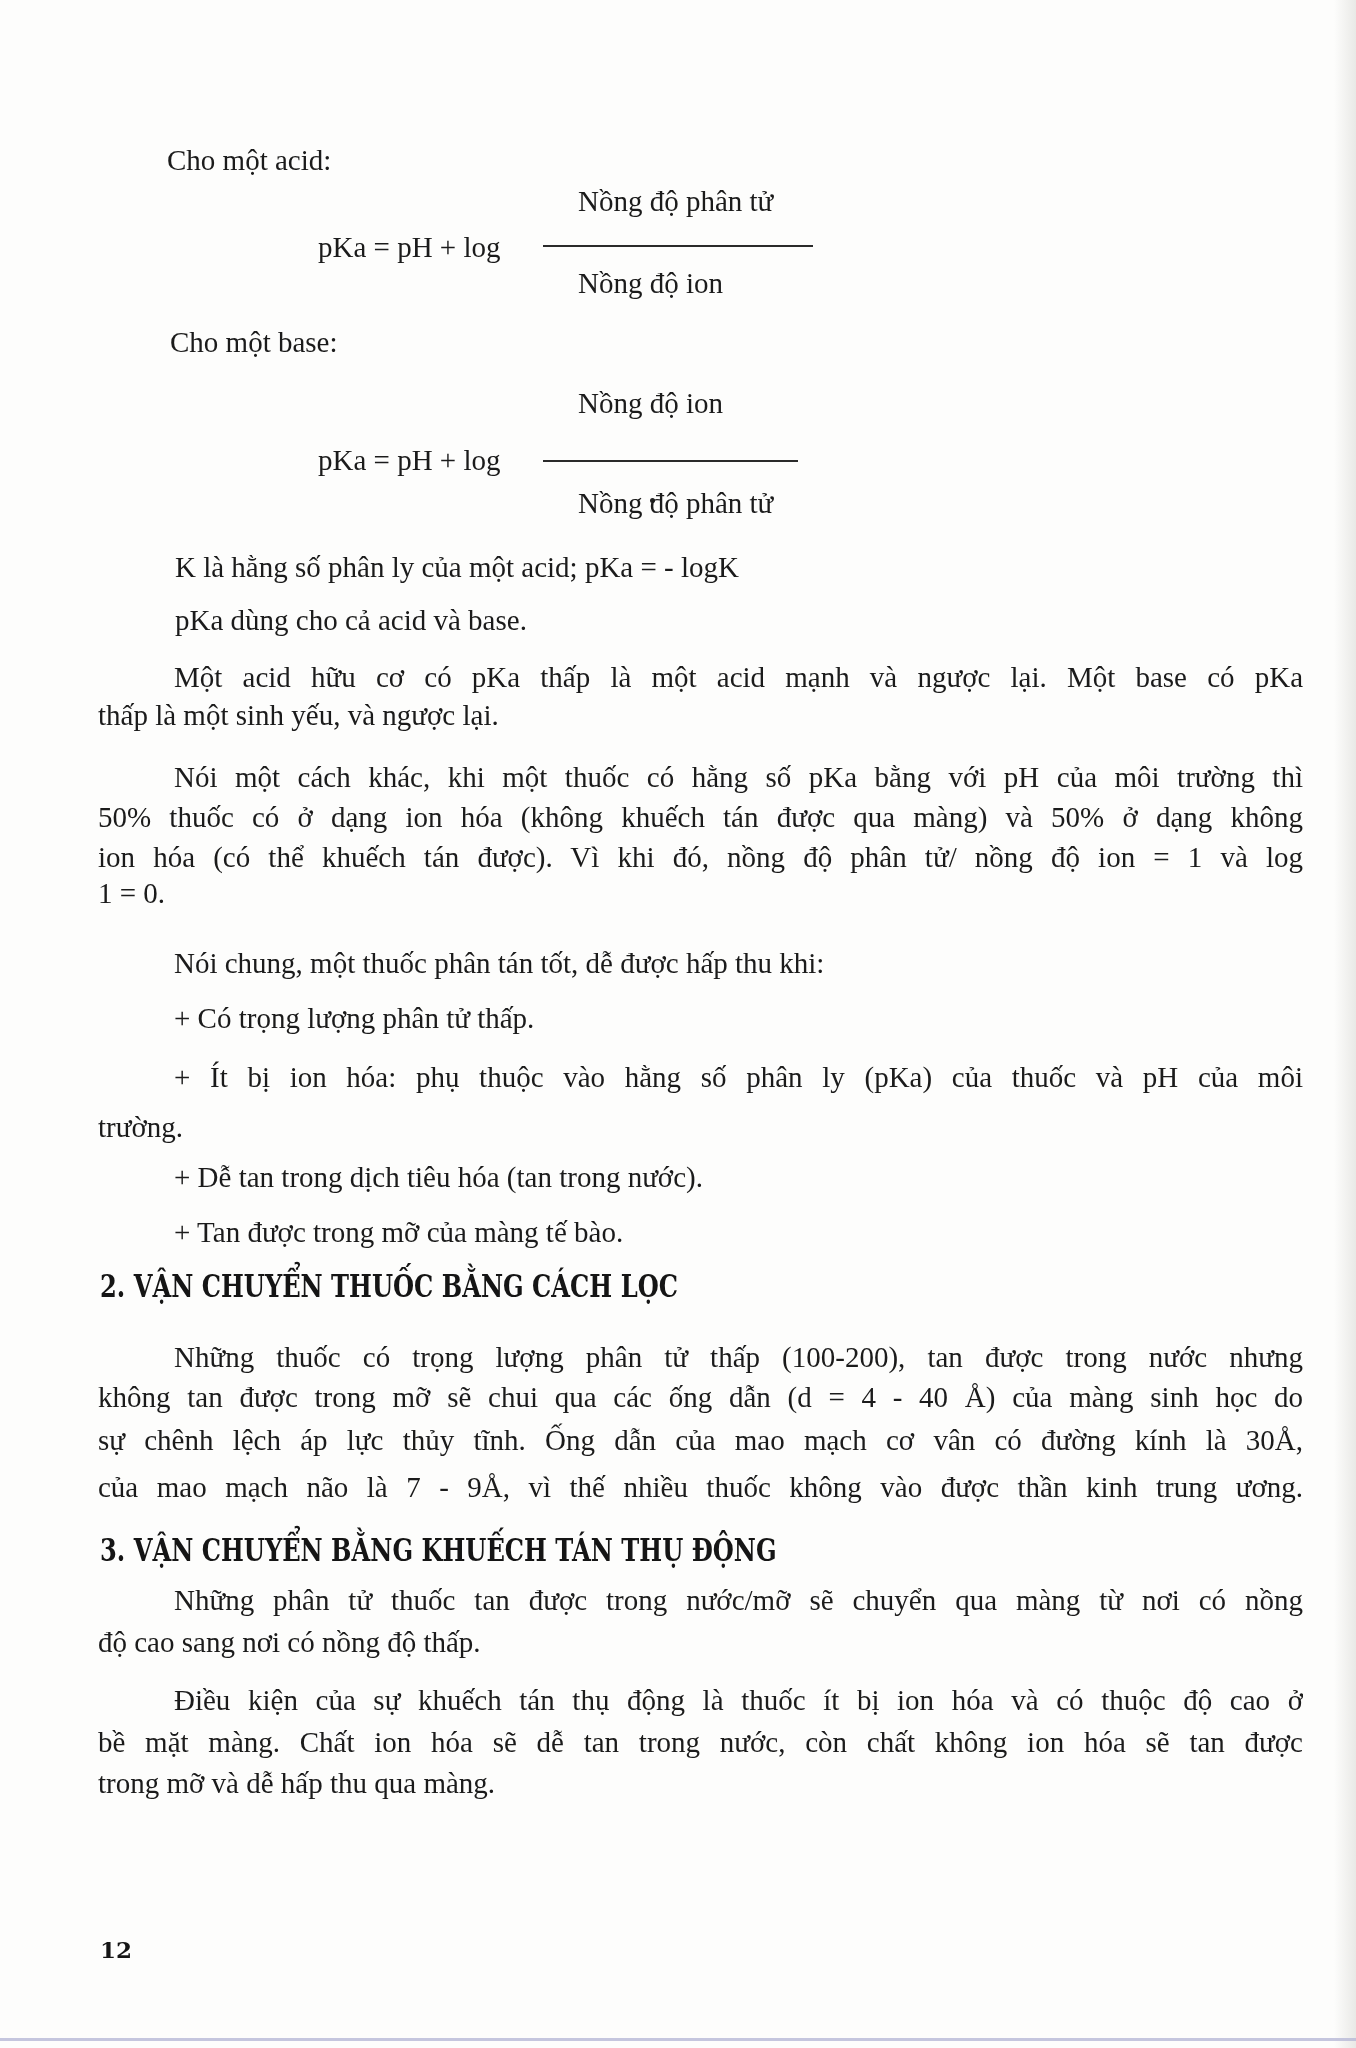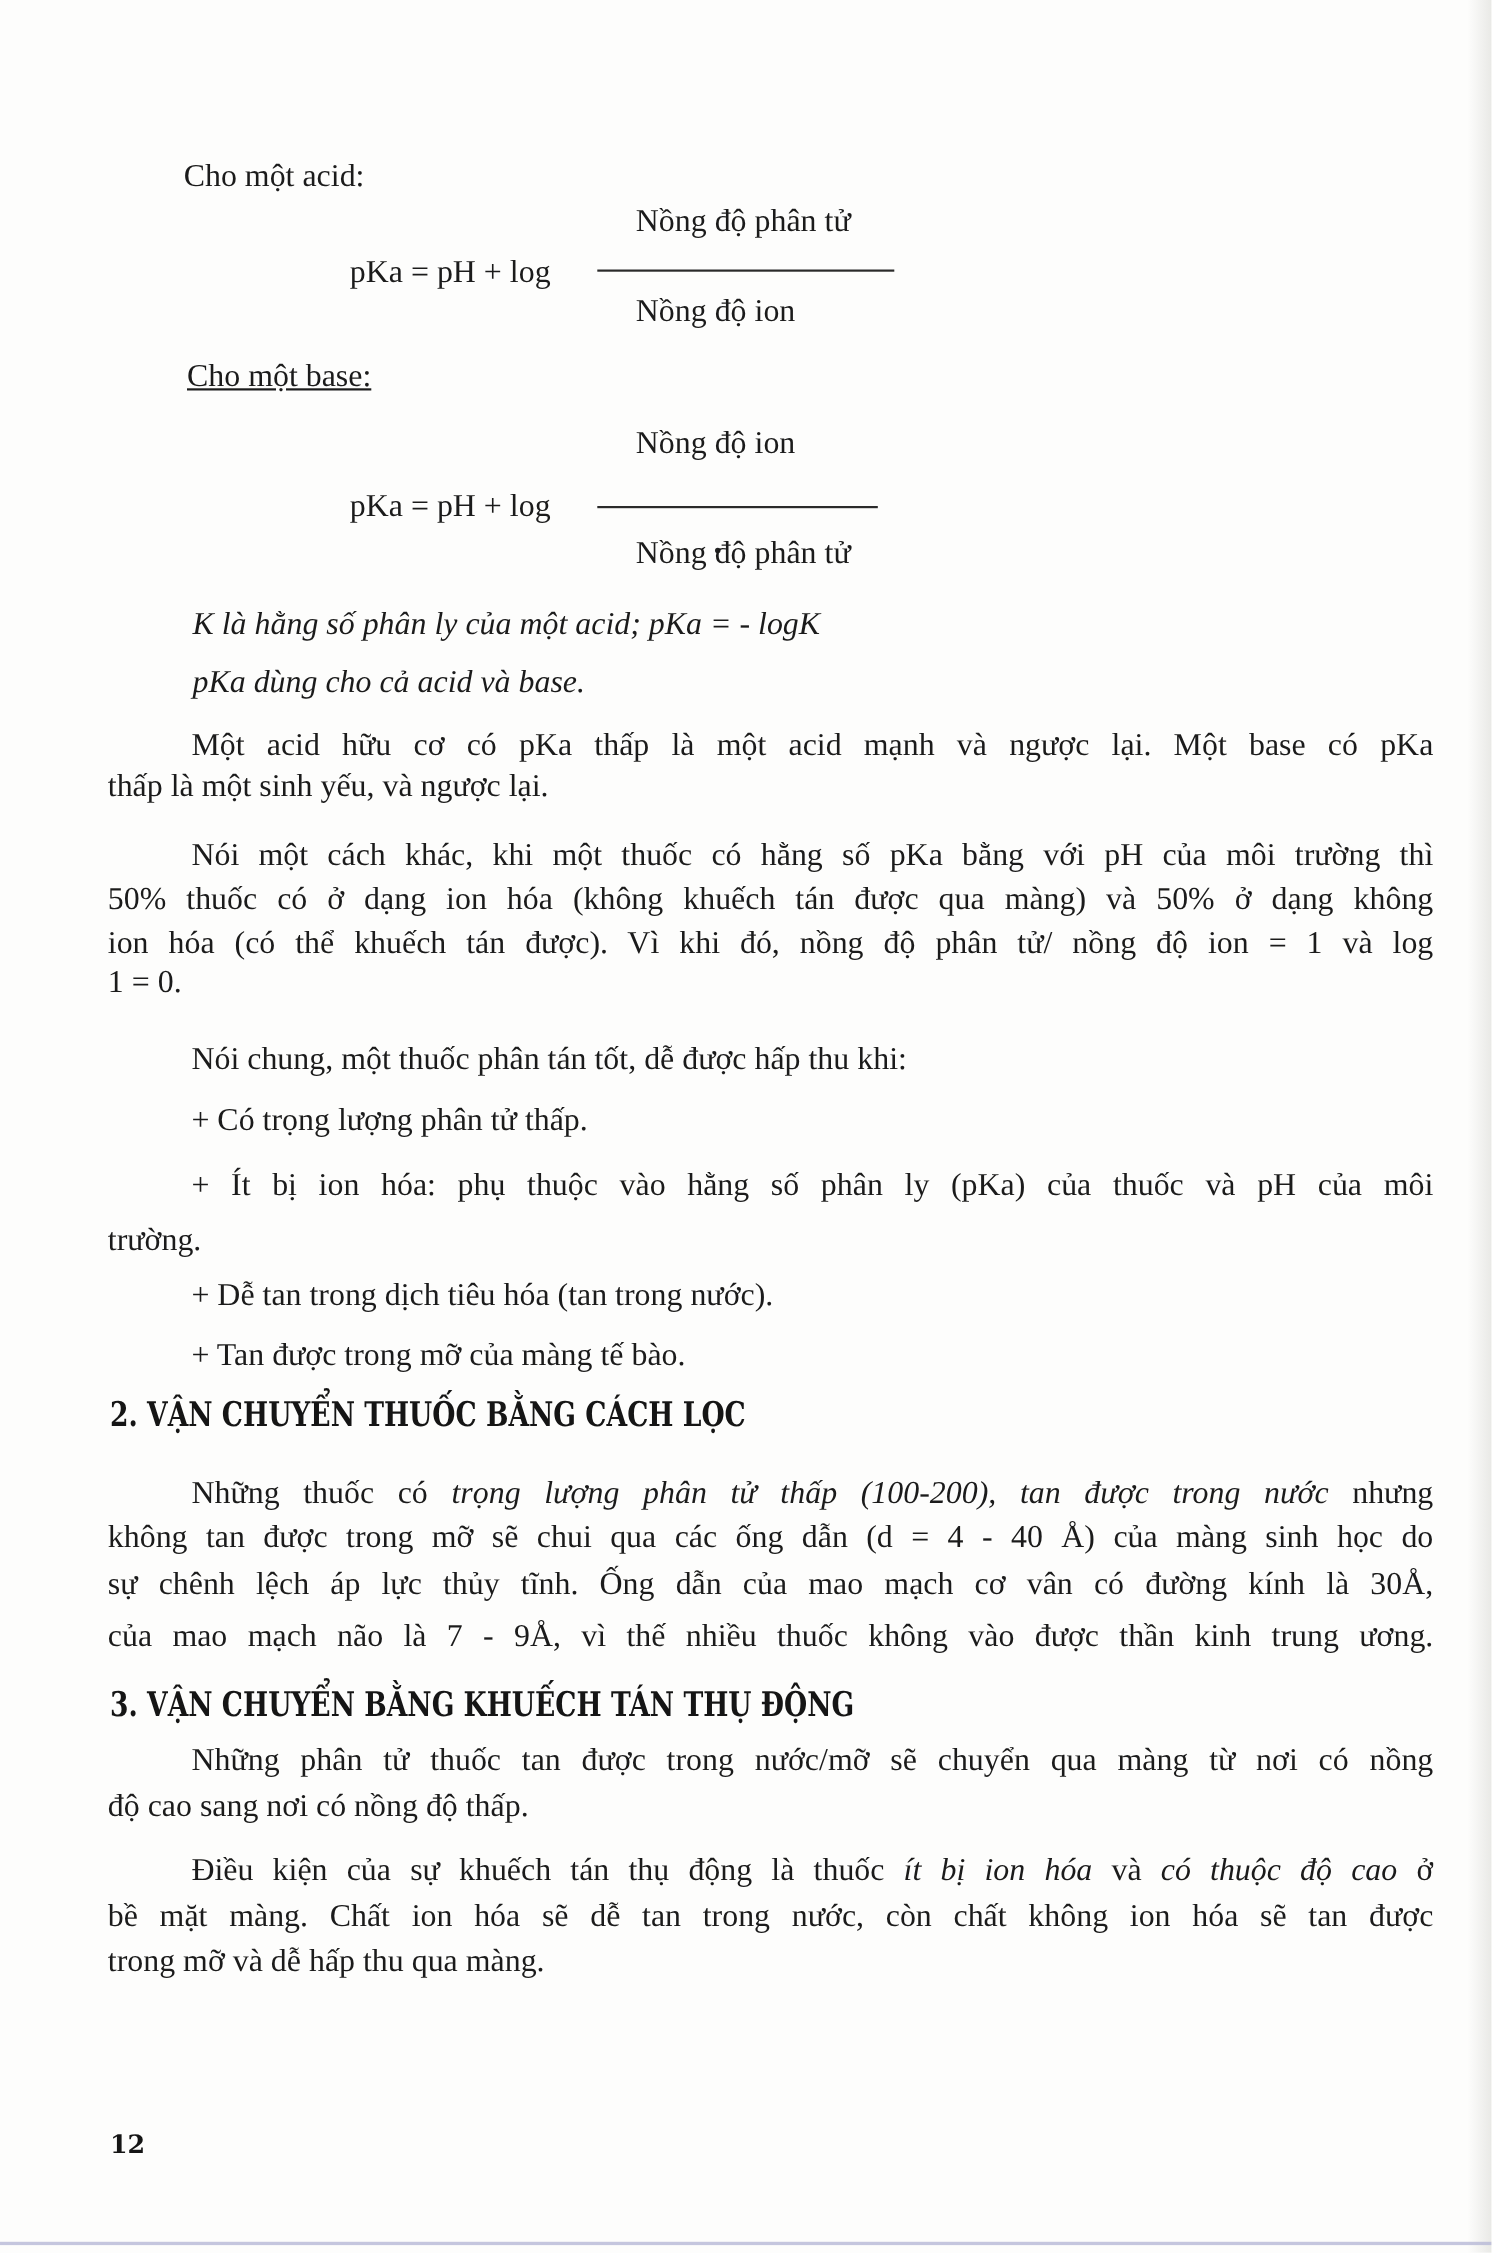--- a/index.html
+++ b/index.html
@@ -17,21 +17,21 @@
     position:absolute; left:0; top:2038px; width:1356px; height:3px;
     background:#b6b8d6; opacity:0.8;
   }
   .ln {
     position:absolute; font-size:29px; line-height:34px; white-space:nowrap;
     height:34px;
   }
   .just {
     text-align:justify; text-align-last:justify; white-space:normal; overflow:hidden;
   }
-  .it { font-style:italic; }
+  .it { }
   .heading {
     position:absolute; font-family:"DejaVu Serif", serif; font-weight:bold;
     font-size:31px; line-height:40px; white-space:nowrap;
     transform-origin:left center; transform:scaleX(0.78);
     color:#151515;
   }
   .frac-line {
     position:absolute; height:2px; background:#2a2a2a;
   }
   .dot {
@@ -47,21 +47,21 @@
 
 <div class="page-edge"></div>
 <div class="bottom-rule"></div>
 
 <div class="ln" style="left:167px; top:143px;">Cho một acid:</div>
 <div class="ln" style="left:578px; top:184px;">Nồng độ phân tử</div>
 <div class="ln" style="left:318px; top:230px;">pKa = pH + log</div>
 <div class="frac-line" style="left:543px; top:245px; width:270px;"></div>
 <div class="ln" style="left:578px; top:266px;">Nồng độ ion</div>
 
-<div class="ln" style="left:170px; top:325px;text-decoration:underline;">Cho một base:</div>
+<div class="ln" style="left:170px; top:325px;">Cho một base:</div>
 <div class="ln" style="left:578px; top:386px;">Nồng độ ion</div>
 <div class="ln" style="left:318px; top:443px;">pKa = pH + log</div>
 <div class="frac-line" style="left:543px; top:460px; width:255px;"></div>
 <div class="dot" style="left:650px; top:498px;"></div>
 <div class="ln" style="left:578px; top:486px;">Nồng độ phân tử</div>
 
 <div class="ln it" style="left:175px; top:550px;">K là hằng số phân ly của một acid; pKa = - logK</div>
 <div class="ln it" style="left:175px; top:603px;">pKa dùng cho cả acid và base.</div>
 
 <div class="ln just" style="left:174px; width:1129px; top:660px;">Một acid hữu cơ có pKa thấp là một acid mạnh và ngược lại. Một base có pKa</div>

